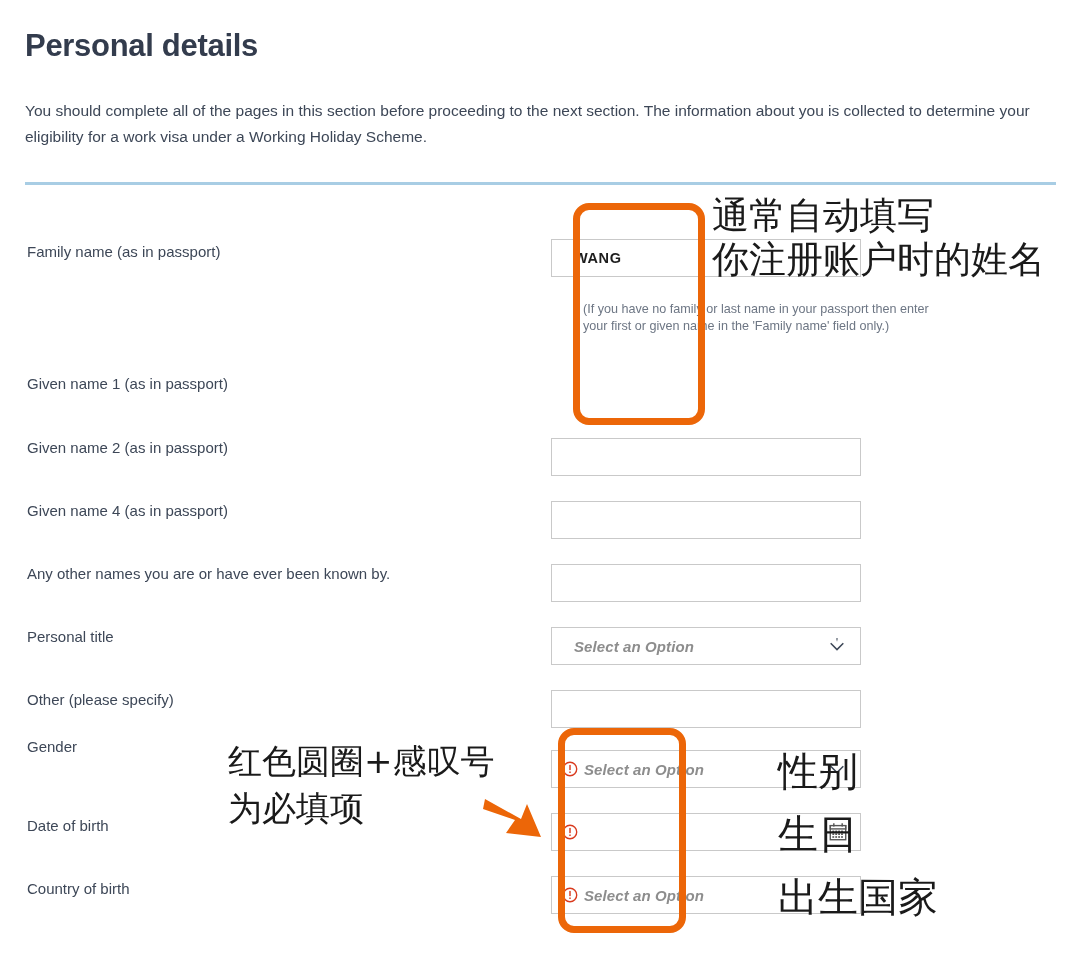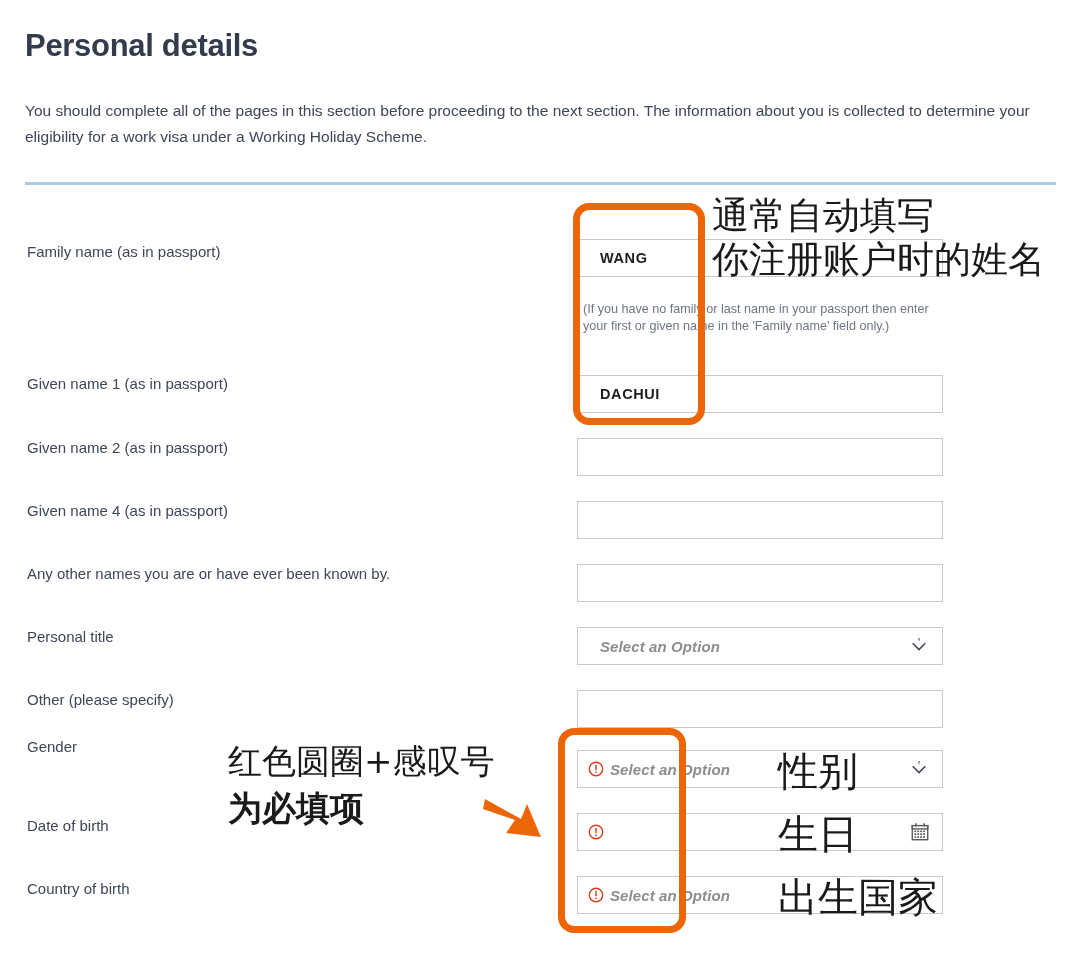--- a/index.html
+++ b/index.html
@@ -56,22 +56,22 @@
   .field-label {
     position: absolute;
     left: 27px;
     font-size: 15px;
     line-height: 18px;
     color: #3d4757;
     white-space: nowrap;
   }
   .control {
     position: absolute;
-    left: 577px;
-    width: 366px;
+    left: 551px;
+    width: 310px;
     height: 38px;
     box-sizing: border-box;
     border: 1px solid #c9c9c9;
     background: #ffffff;
     display: flex;
     align-items: center;
     padding: 0 10px;
   }
   .control .value {
     font-size: 14.5px;
@@ -149,23 +149,20 @@
 
 <div class="form">
 
   <div class="field-label" style="top:243px;">Family name (as in passport)</div>
   <div class="control" style="top:239px;">
     <span class="value">WANG</span>
   </div>
   <div class="help-text" style="top:301px;">(If you have no family or last name in your passport then enter your first or given name in the 'Family name' field only.)</div>
 
   <div class="field-label" style="top:375px;">Given name 1 (as in passport)</div>
-  <div class="control" style="top:375px;">
-    <span class="value">DACHUI</span>
-  </div>
 
   <div class="field-label" style="top:439px;">Given name 2 (as in passport)</div>
   <div class="control" style="top:438px;">
     <span class="value"></span>
   </div>
 
   <div class="field-label" style="top:502px;">Given name 4 (as in passport)</div>
   <div class="control" style="top:501px;">
     <span class="value"></span>
   </div>
@@ -246,21 +243,21 @@
 </div>
 
 <div class="hl-box" style="left:573px; top:203px; width:132px; height:222px;"></div>
 
 <div class="hl-box" style="left:558px; top:728px; width:128px; height:205px;"></div>
 
 <div class="cn-note" style="left:712px; top:194px; font-size:37px; line-height:44px;">通常自动填写</div>
 <div class="cn-note" style="left:712px; top:238px; font-size:37px; line-height:44px;">你注册账户时的姓名</div>
 
 <div class="cn-note" style="left:228px; top:740px; font-size:34px; line-height:42px;">红色圆圈+感叹号</div>
-<div class="cn-note" style="left:228px; top:787px; font-size:34px; line-height:42px;font-weight:bold;">为必填项</div>
+<div class="cn-note" style="left:228px; top:787px; font-size:34px; line-height:42px;">为必填项</div>
 
 <svg class="arrow" style="left:483px; top:793px; width:62px; height:52px;" viewBox="0 0 62 52">
   <path d="M2 6 L38 26 L44 11 L58 44 L23 40 L32 27 L0 16 Z" fill="#ec6608"></path>
 </svg>
 
 <div class="cn-note" style="left:778px; top:748px; font-size:40px; line-height:46px;">性别</div>
 <div class="cn-note" style="left:778px; top:811px; font-size:40px; line-height:46px;">生日</div>
 <div class="cn-note" style="left:778px; top:874px; font-size:40px; line-height:46px;">出生国家</div>
 
 </body></html>

